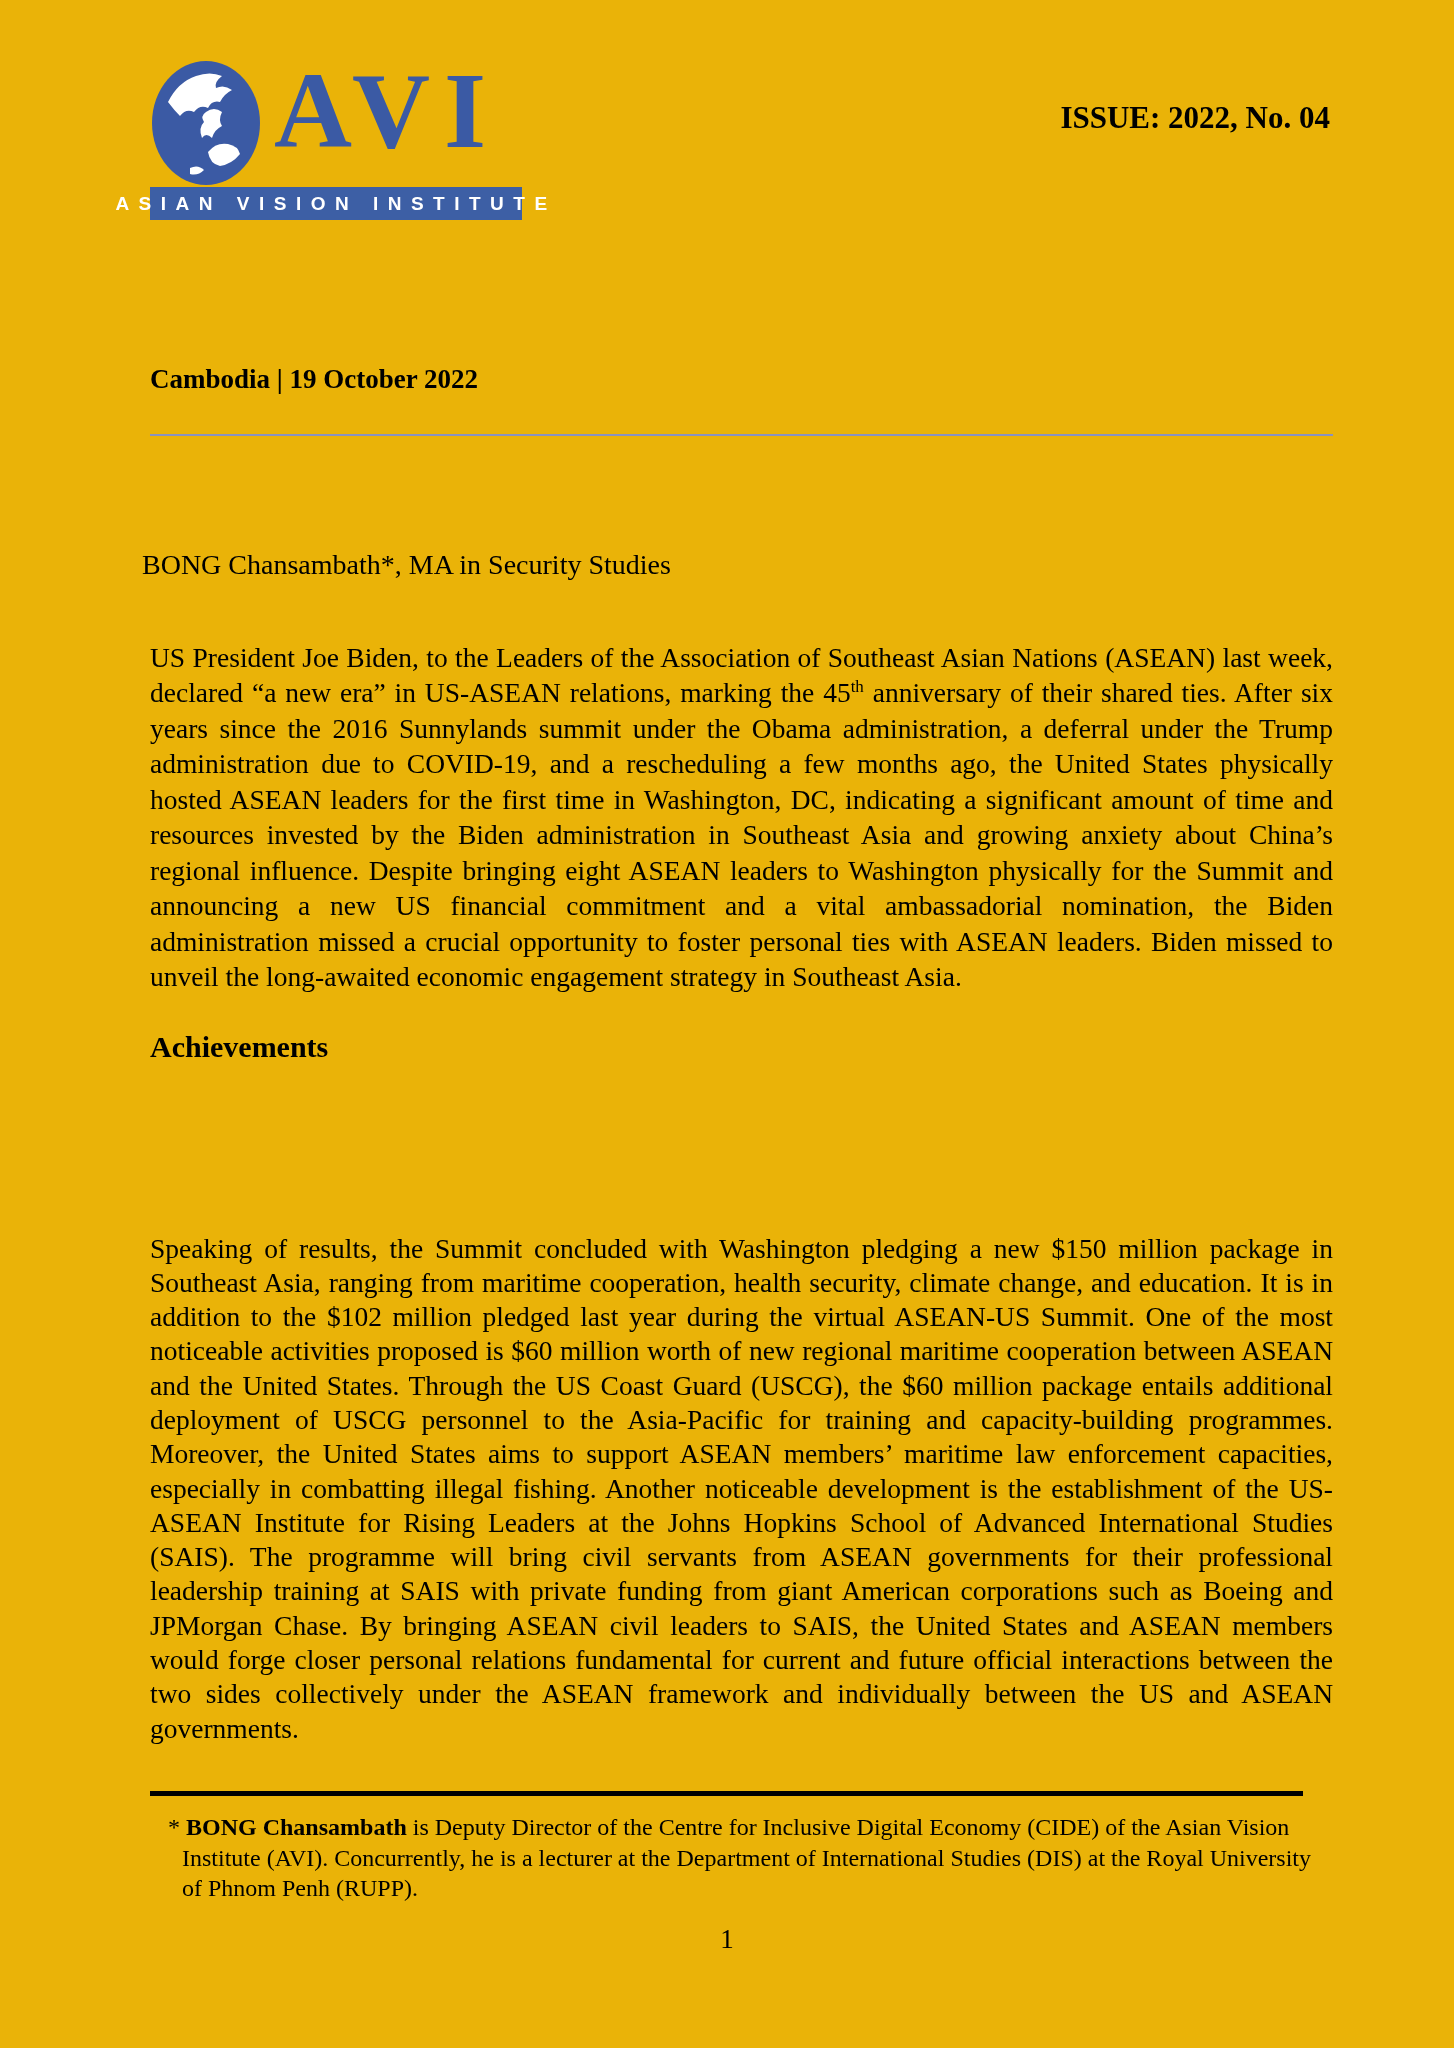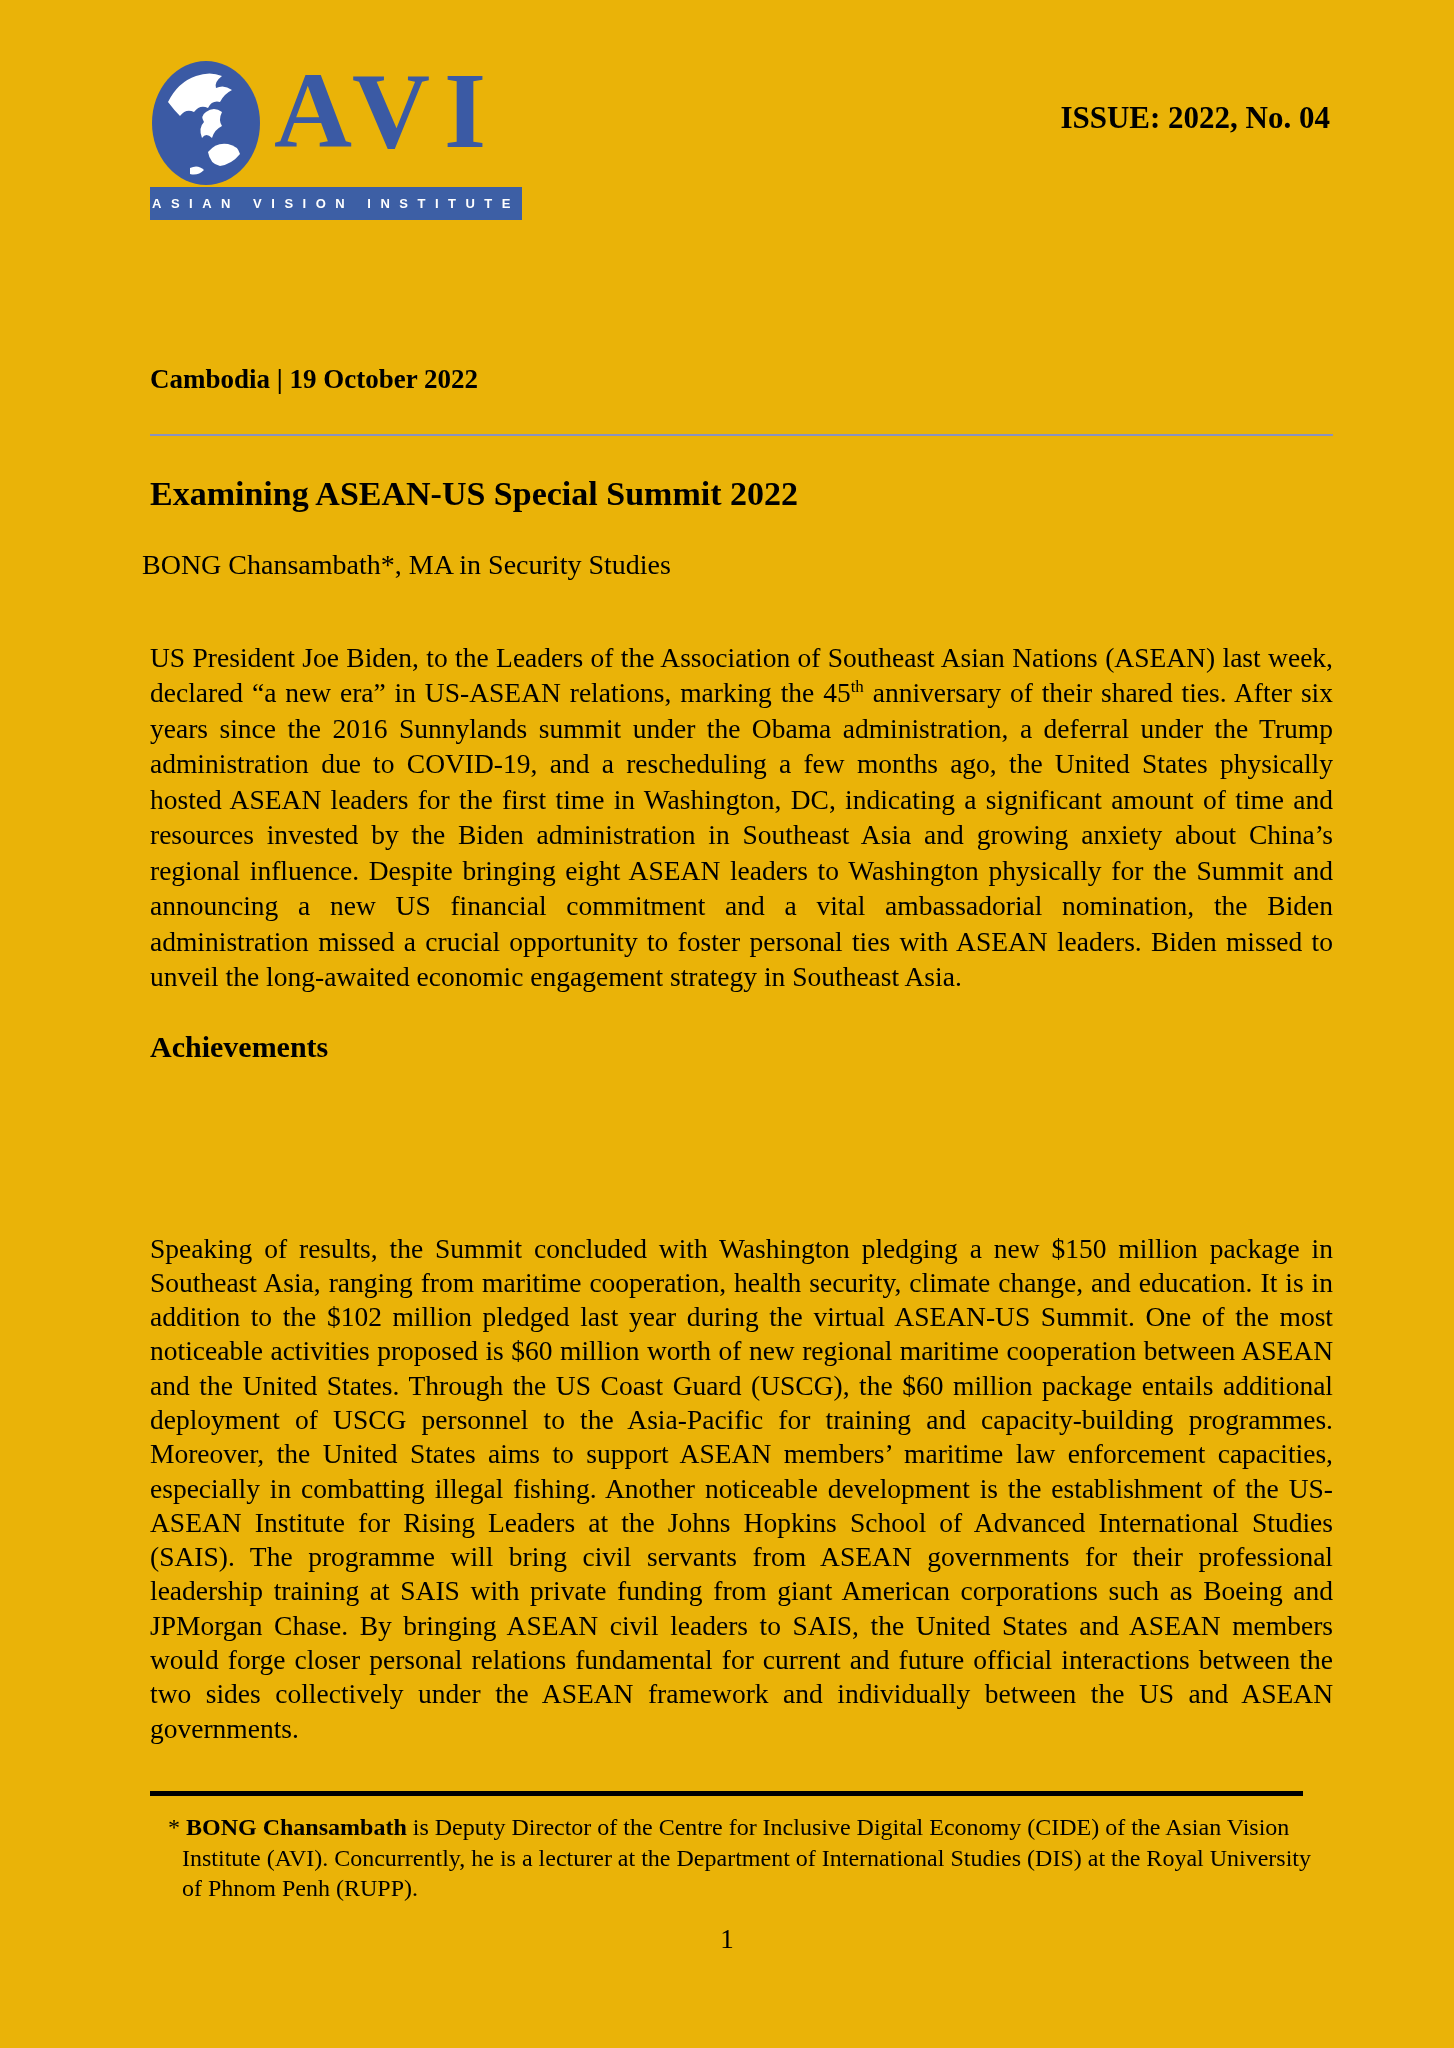--- a/index.html
+++ b/index.html
@@ -19,21 +19,21 @@
   .logo-acronym {
     position: absolute; left: 124px; top: -12px;
     font-size: 108px; font-weight: 700; letter-spacing: 14px;
     color: #3b5aa4; line-height: 1.2;
     font-family: "Liberation Serif", serif;
   }
   .logo-banner {
     position: absolute; left: 0; top: 129px; width: 372px; height: 33px;
     background: #3d5fa5; color: #ffffff;
     font-family: "Liberation Sans", sans-serif;
-    font-size: 13px; font-weight: 700; letter-spacing: 9.5px;
+    font-size: 19px; font-weight: 700; letter-spacing: 9.5px;
     display: flex; align-items: center; justify-content: center;
     white-space: nowrap;
   }
   .issue-label {
     position: absolute; right: 124px; top: 100px;
     font-size: 31px; font-weight: 700; white-space: nowrap;
   }
 
   
   .masthead-title {
@@ -101,21 +101,20 @@
       <path fill="#ffffff" d="M40,108 Q48,104 54,110 Q48,116 40,114 Z"></path>
     </svg>
     <div class="logo-acronym">AVI</div>
     <div class="logo-banner">ASIAN VISION INSTITUTE</div>
   </div>
   <div class="issue-label">ISSUE: 2022, No. 04</div>
 
   <div class="dateline">Cambodia | 19 October 2022</div>
   <div class="header-rule"></div>
 
-  <div class="article-title">Examining ASEAN-US Special Summit 2022</div>
   <div class="byline">BONG Chansambath*, MA in Security Studies</div>
 
   <p class="para para-1"><span>US President Joe Biden, to the Leaders of the Association of Southeast Asian Nations (ASEAN) last week, declared “a new era” in US-ASEAN relations, marking the 45</span><sup>th</sup><span> anniversary of their shared ties. After six years since the 2016 Sunnylands summit under the Obama administration, a deferral under the Trump administration due to COVID-19, and a rescheduling a few months ago, the United States physically hosted ASEAN leaders for the first time in Washington, DC, indicating a significant amount of time and resources invested by the Biden administration in Southeast Asia and growing anxiety about China’s regional influence. Despite bringing eight ASEAN leaders to Washington physically for the Summit and announcing a new US financial commitment and a vital ambassadorial nomination, the Biden administration missed a crucial opportunity to foster personal ties with ASEAN leaders. Biden missed to unveil the long-awaited economic engagement strategy in Southeast Asia.</span></p>
 
   <div class="section-heading">Achievements</div>
 
 
   <p class="para para-3">Speaking of results, the Summit concluded with Washington pledging a new $150 million package in Southeast Asia, ranging from maritime cooperation, health security, climate change, and education. It is in addition to the $102 million pledged last year during the virtual ASEAN-US Summit. One of the most noticeable activities proposed is $60 million worth of new regional maritime cooperation between ASEAN and the United States. Through the US Coast Guard (USCG), the $60 million package entails additional deployment of USCG personnel to the Asia-Pacific for training and capacity-building programmes. Moreover, the United States aims to support ASEAN members’ maritime law enforcement capacities, especially in combatting illegal fishing. Another noticeable development is the establishment of the US-ASEAN Institute for Rising Leaders at the Johns Hopkins School of Advanced International Studies (SAIS). The programme will bring civil servants from ASEAN governments for their professional leadership training at SAIS with private funding from giant American corporations such as Boeing and JPMorgan Chase. By bringing ASEAN civil leaders to SAIS, the United States and ASEAN members would forge closer personal relations fundamental for current and future official interactions between the two sides collectively under the ASEAN framework and individually between the US and ASEAN governments.</p>
 
   <div class="footnote-rule"></div>

